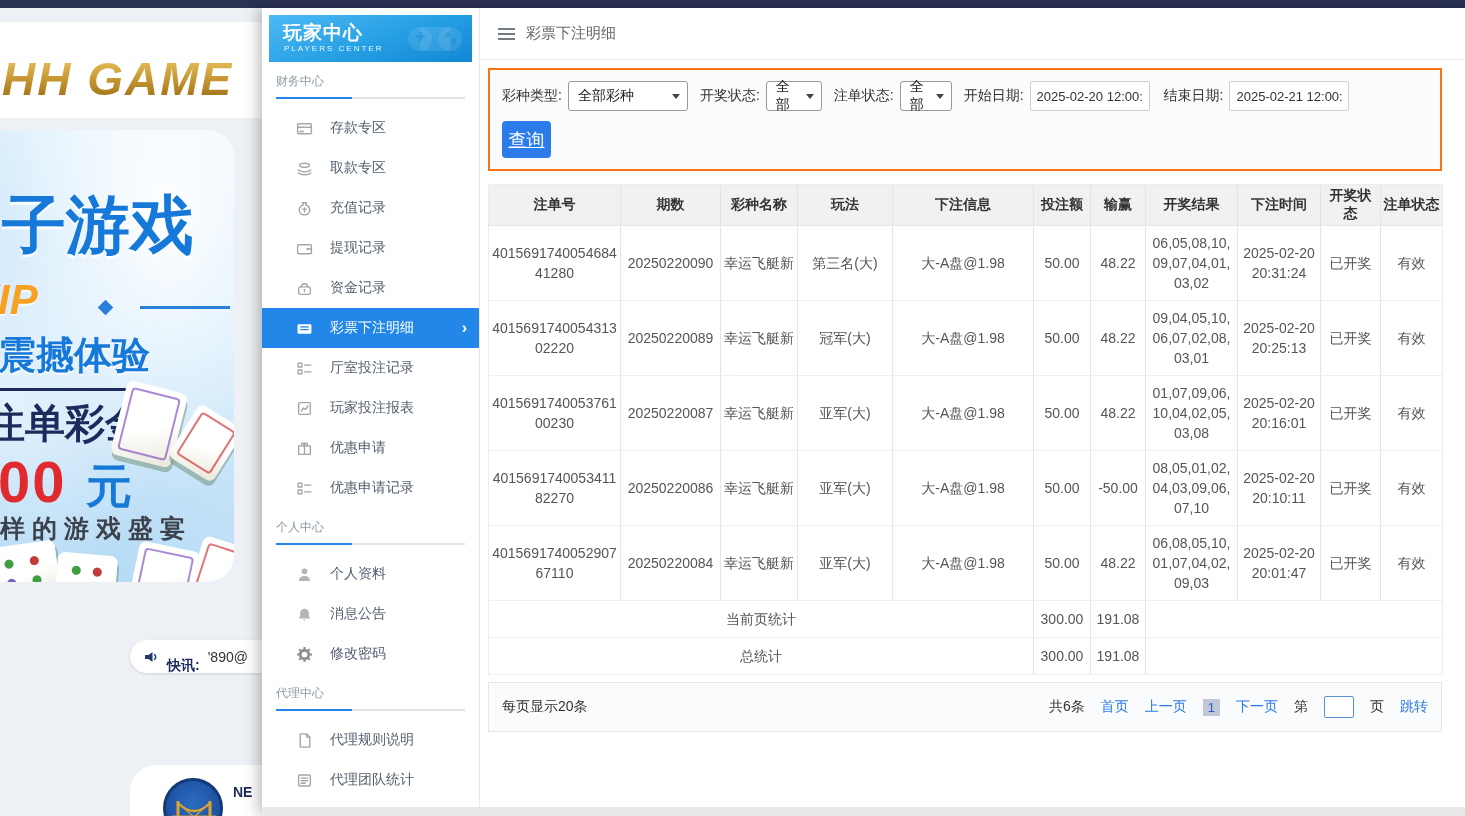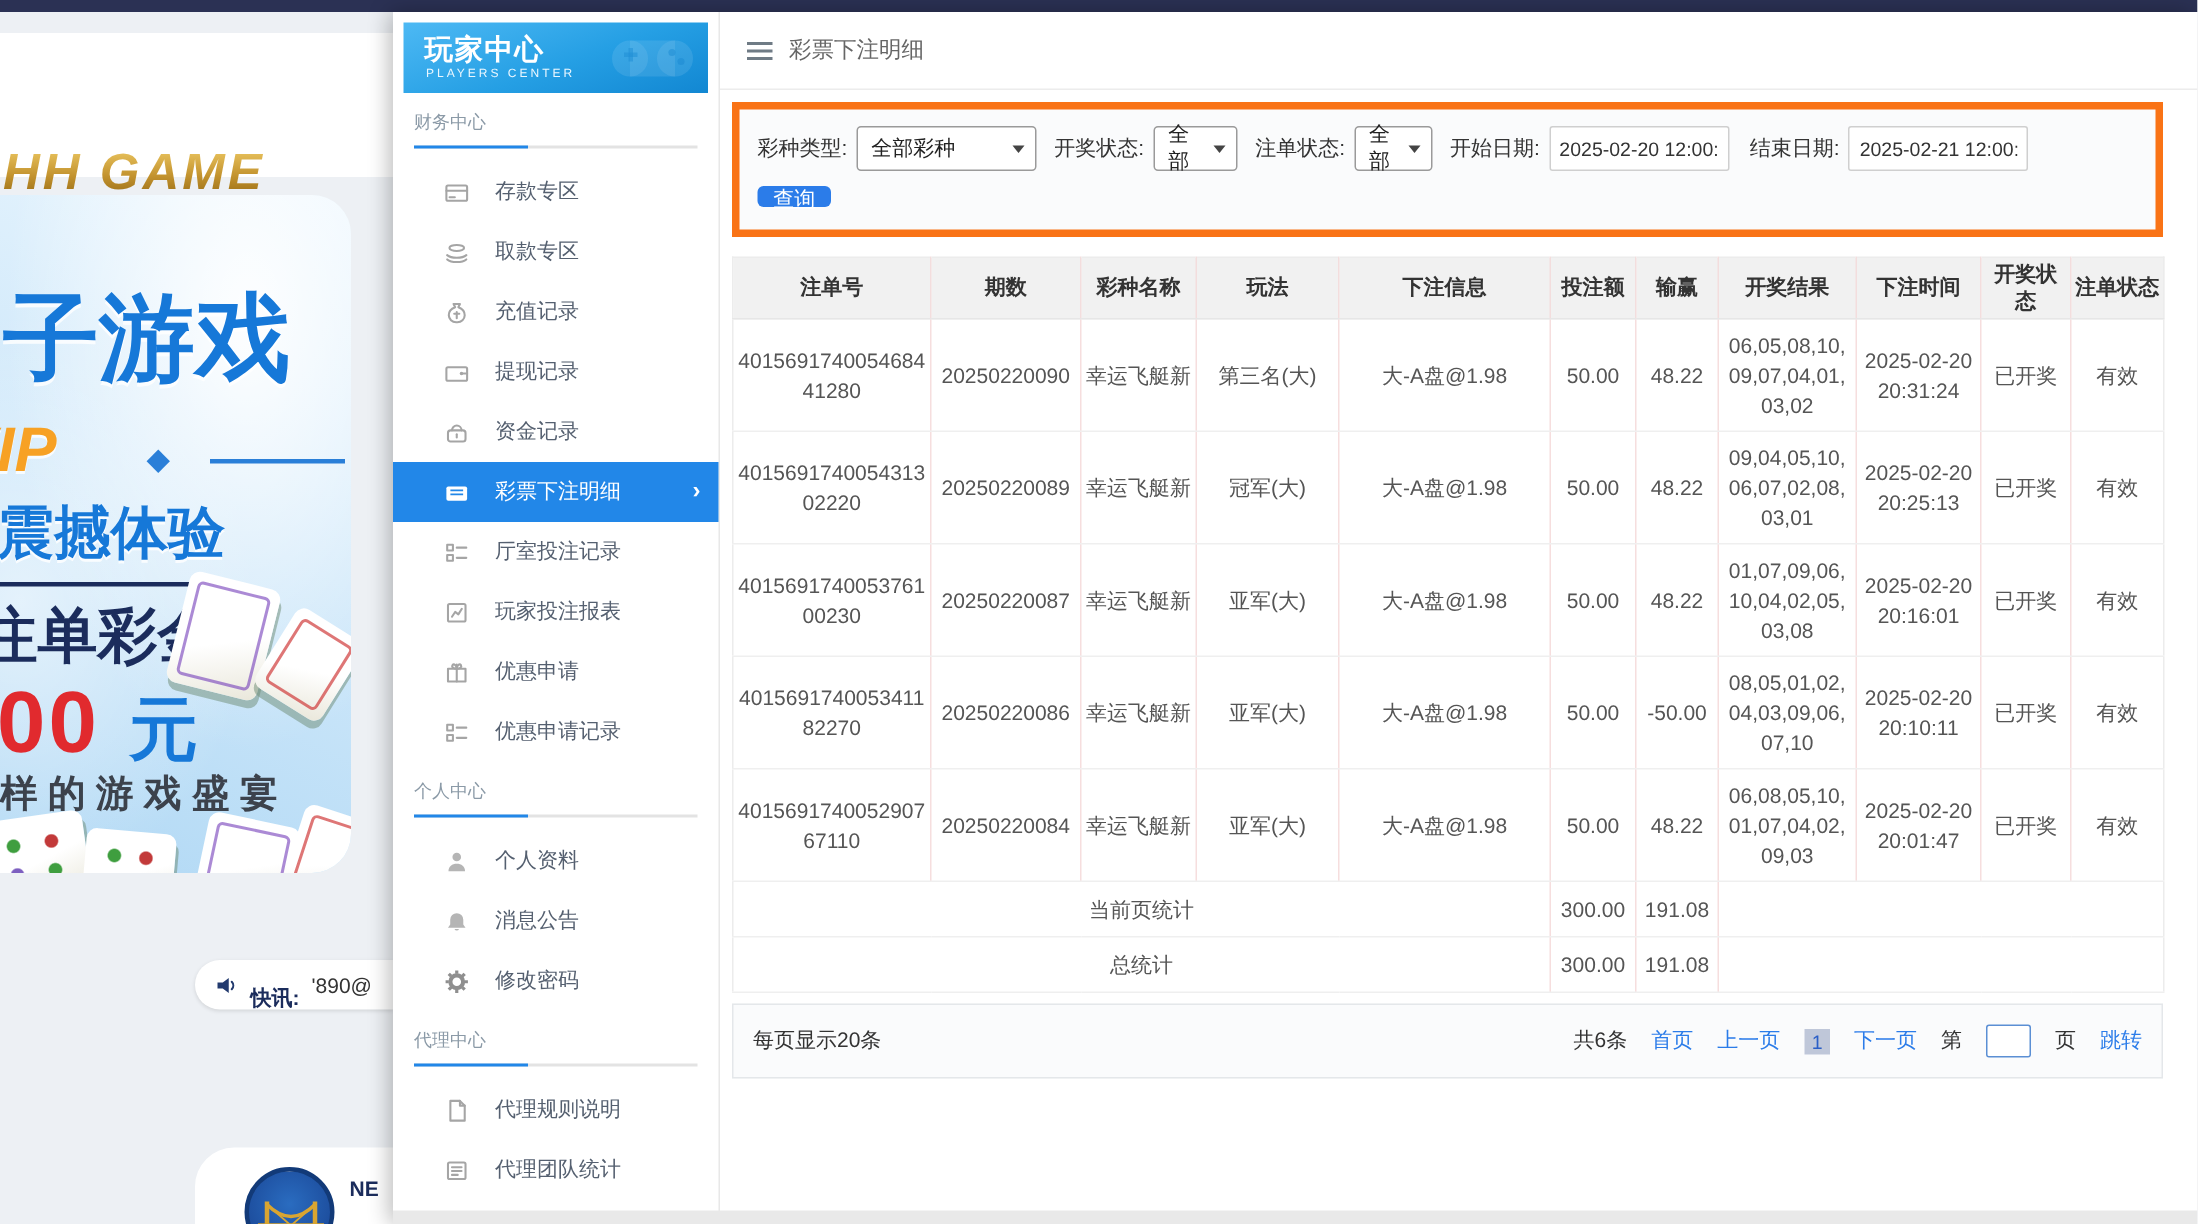--- a/index.html
+++ b/index.html
@@ -2,23 +2,23 @@
 <html><head>
 <meta charset="utf-8">
 <style>
   * { margin:0; padding:0; box-sizing:border-box; }
   html,body { width:1465px; height:816px; overflow:hidden; }
   body { font-family:"Liberation Sans","DejaVu Sans",sans-serif; background:#edf0f4; position:relative; }
 
   
   .top-strip { position:absolute; left:0; top:0; width:1465px; height:8px; background:#2b3154; }
   .logo-bar { position:absolute; left:0; top:22px; width:262px; height:96px; background:#fff; }
-  .brand-logo { position:absolute; left:2px; top:30px; font-size:34px; font-weight:900; font-style:italic;
+  .brand-logo { position:absolute; left:2px; top:30px; font-size:46px; font-weight:900; font-style:italic;
     letter-spacing:2px; background:linear-gradient(180deg,#e9c35e 10%,#c2922e 55%,#8f6410 100%);
-    -webkit-background-clip:text; background-clip:text; color:transparent; white-space:nowrap;margin-top:44px; }
+    -webkit-background-clip:text; background-clip:text; color:transparent; white-space:nowrap; }
 
   .banner { position:absolute; left:-42px; top:130px; width:276px; height:452px; border-radius:26px; overflow:hidden;
     background:linear-gradient(205deg,#eaf6fe 0%,#cfe8fa 45%,#aed7f4 100%); }
   .banner::before { content:""; position:absolute; inset:0;
     background:radial-gradient(ellipse at 75% 18%, rgba(255,255,255,.95), rgba(255,255,255,0) 55%),
                radial-gradient(ellipse at 20% 60%, rgba(255,255,255,.55), rgba(255,255,255,0) 50%); }
   .bn-title { position:absolute; left:44px; top:52px; font-size:64px; font-weight:700; color:#1678d8;
     text-shadow:0 3px 0 rgba(255,255,255,.8); white-space:nowrap; }
   .bn-vip { position:absolute; left:12px; top:146px; font-size:42px; font-weight:900; font-style:italic; color:#f7a124;
     text-shadow:0 2px 0 rgba(255,255,255,.8); }
@@ -74,30 +74,30 @@
   .menu-item .chev { margin-left:auto; font-size:16px; font-weight:bold; color:#fff; }
 
   
   .ct { flex:1; background:#fff; position:relative; }
   .topbar { height:52px; border-bottom:1px solid #ececec; display:flex; align-items:center; padding-left:18px; }
   .burger { width:17px; display:inline-flex; flex-direction:column; gap:3px; margin-right:11px; cursor:pointer; }
   .burger i { display:block; height:2px; background:#6f7b85; }
   .page-title { color:#666; font-size:15px; }
   .ct-body { padding:8px 0 0 8px; }
 
-  .filterbox { width:954px; border:5px solid #f97316; background:#fafbfc; padding:11px 12px; }
+  .filterbox { width:954px; border:2px solid #f97316; background:#fafbfc; padding:11px 12px; }
   .f-row { display:flex; align-items:center; font-size:14px; color:#333; }
   .f-row label { margin-right:6px; white-space:nowrap; }
   .sel { height:30px; background:#fff; border:1px solid #9a9a9a; border-radius:3px; display:inline-flex; align-items:center;
     justify-content:space-between; padding:0 7px 0 9px; margin-right:12px; font-size:14px; color:#222; cursor:pointer; }
   .caret { width:0; height:0; border-left:4px solid transparent; border-right:4px solid transparent; border-top:5px solid #444; margin-left:8px; }
   .f-row input[type="text"] { height:30px; border:1px solid #cfcfcf; border-radius:2px; font-size:13px; color:#333;
     padding:0 6px; margin-right:14px; font-family:"Liberation Sans","DejaVu Sans",sans-serif; }
-  .btn-search { margin-top:10px; width:49px; height:14px; background:#2b7ce9; color:#fff; border:none; border-radius:4px;
-    font-size:14px; cursor:pointer; font-family:inherit;text-decoration:underline; }
+  .btn-search { margin-top:10px; width:49px; height:37px; background:#2b7ce9; color:#fff; border:none; border-radius:4px;
+    font-size:18px; cursor:pointer; font-family:inherit;text-decoration:underline; }
 
   .bet-table { width:954px; border-collapse:collapse; table-layout:fixed; margin-top:13px; border:1px solid #ececec; }
   .bet-table th { background:#f1f1f1; height:39px; font-size:14px; color:#333; font-weight:bold;
     border-right:1px solid #f3dddd; border-bottom:1px solid #e6e6e6; padding:2px; }
   .bet-table td { font-size:14px; color:#555; text-align:center; vertical-align:middle;
     border-right:1px solid #f6dede; border-bottom:1px solid #efefef; padding:4px 3px; line-height:1.45; }
   .bet-table th:last-child, .bet-table td:last-child { border-right:none; }
   .bet-table tr.data td { height:75px; }
   .bet-table td.wrap { word-break:break-all; }
   .bet-table tr.stats td { height:37px; }

